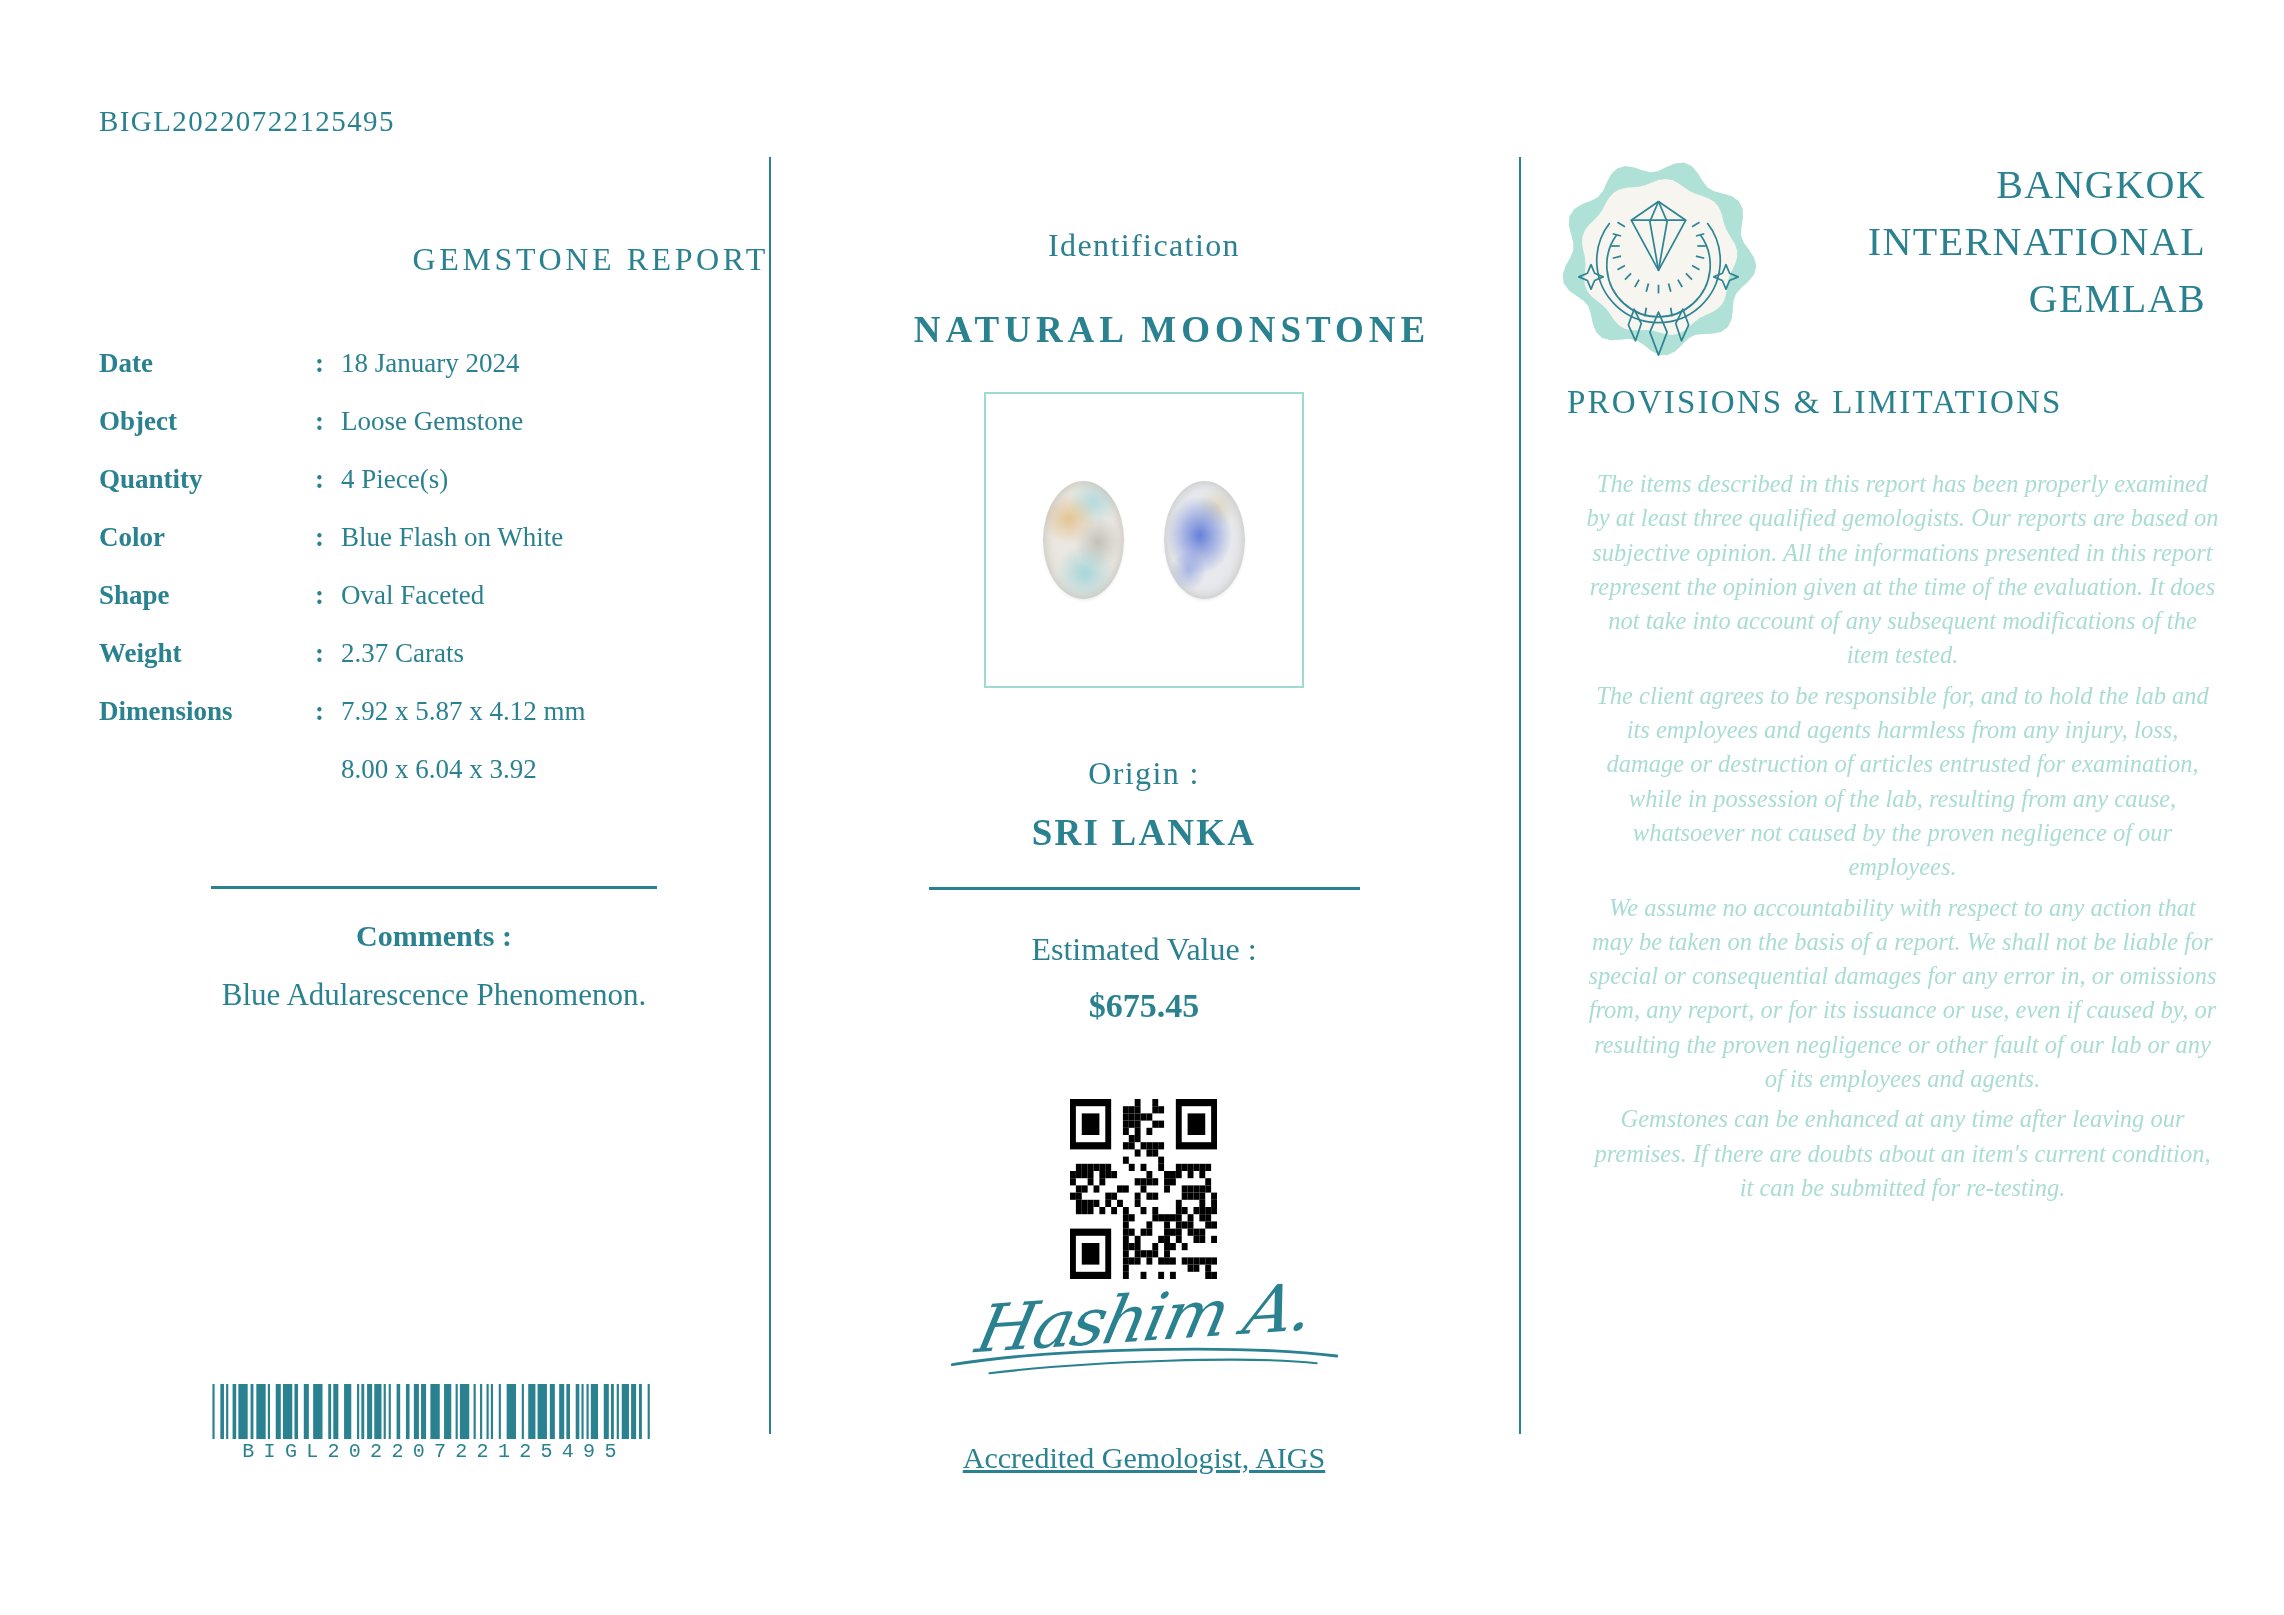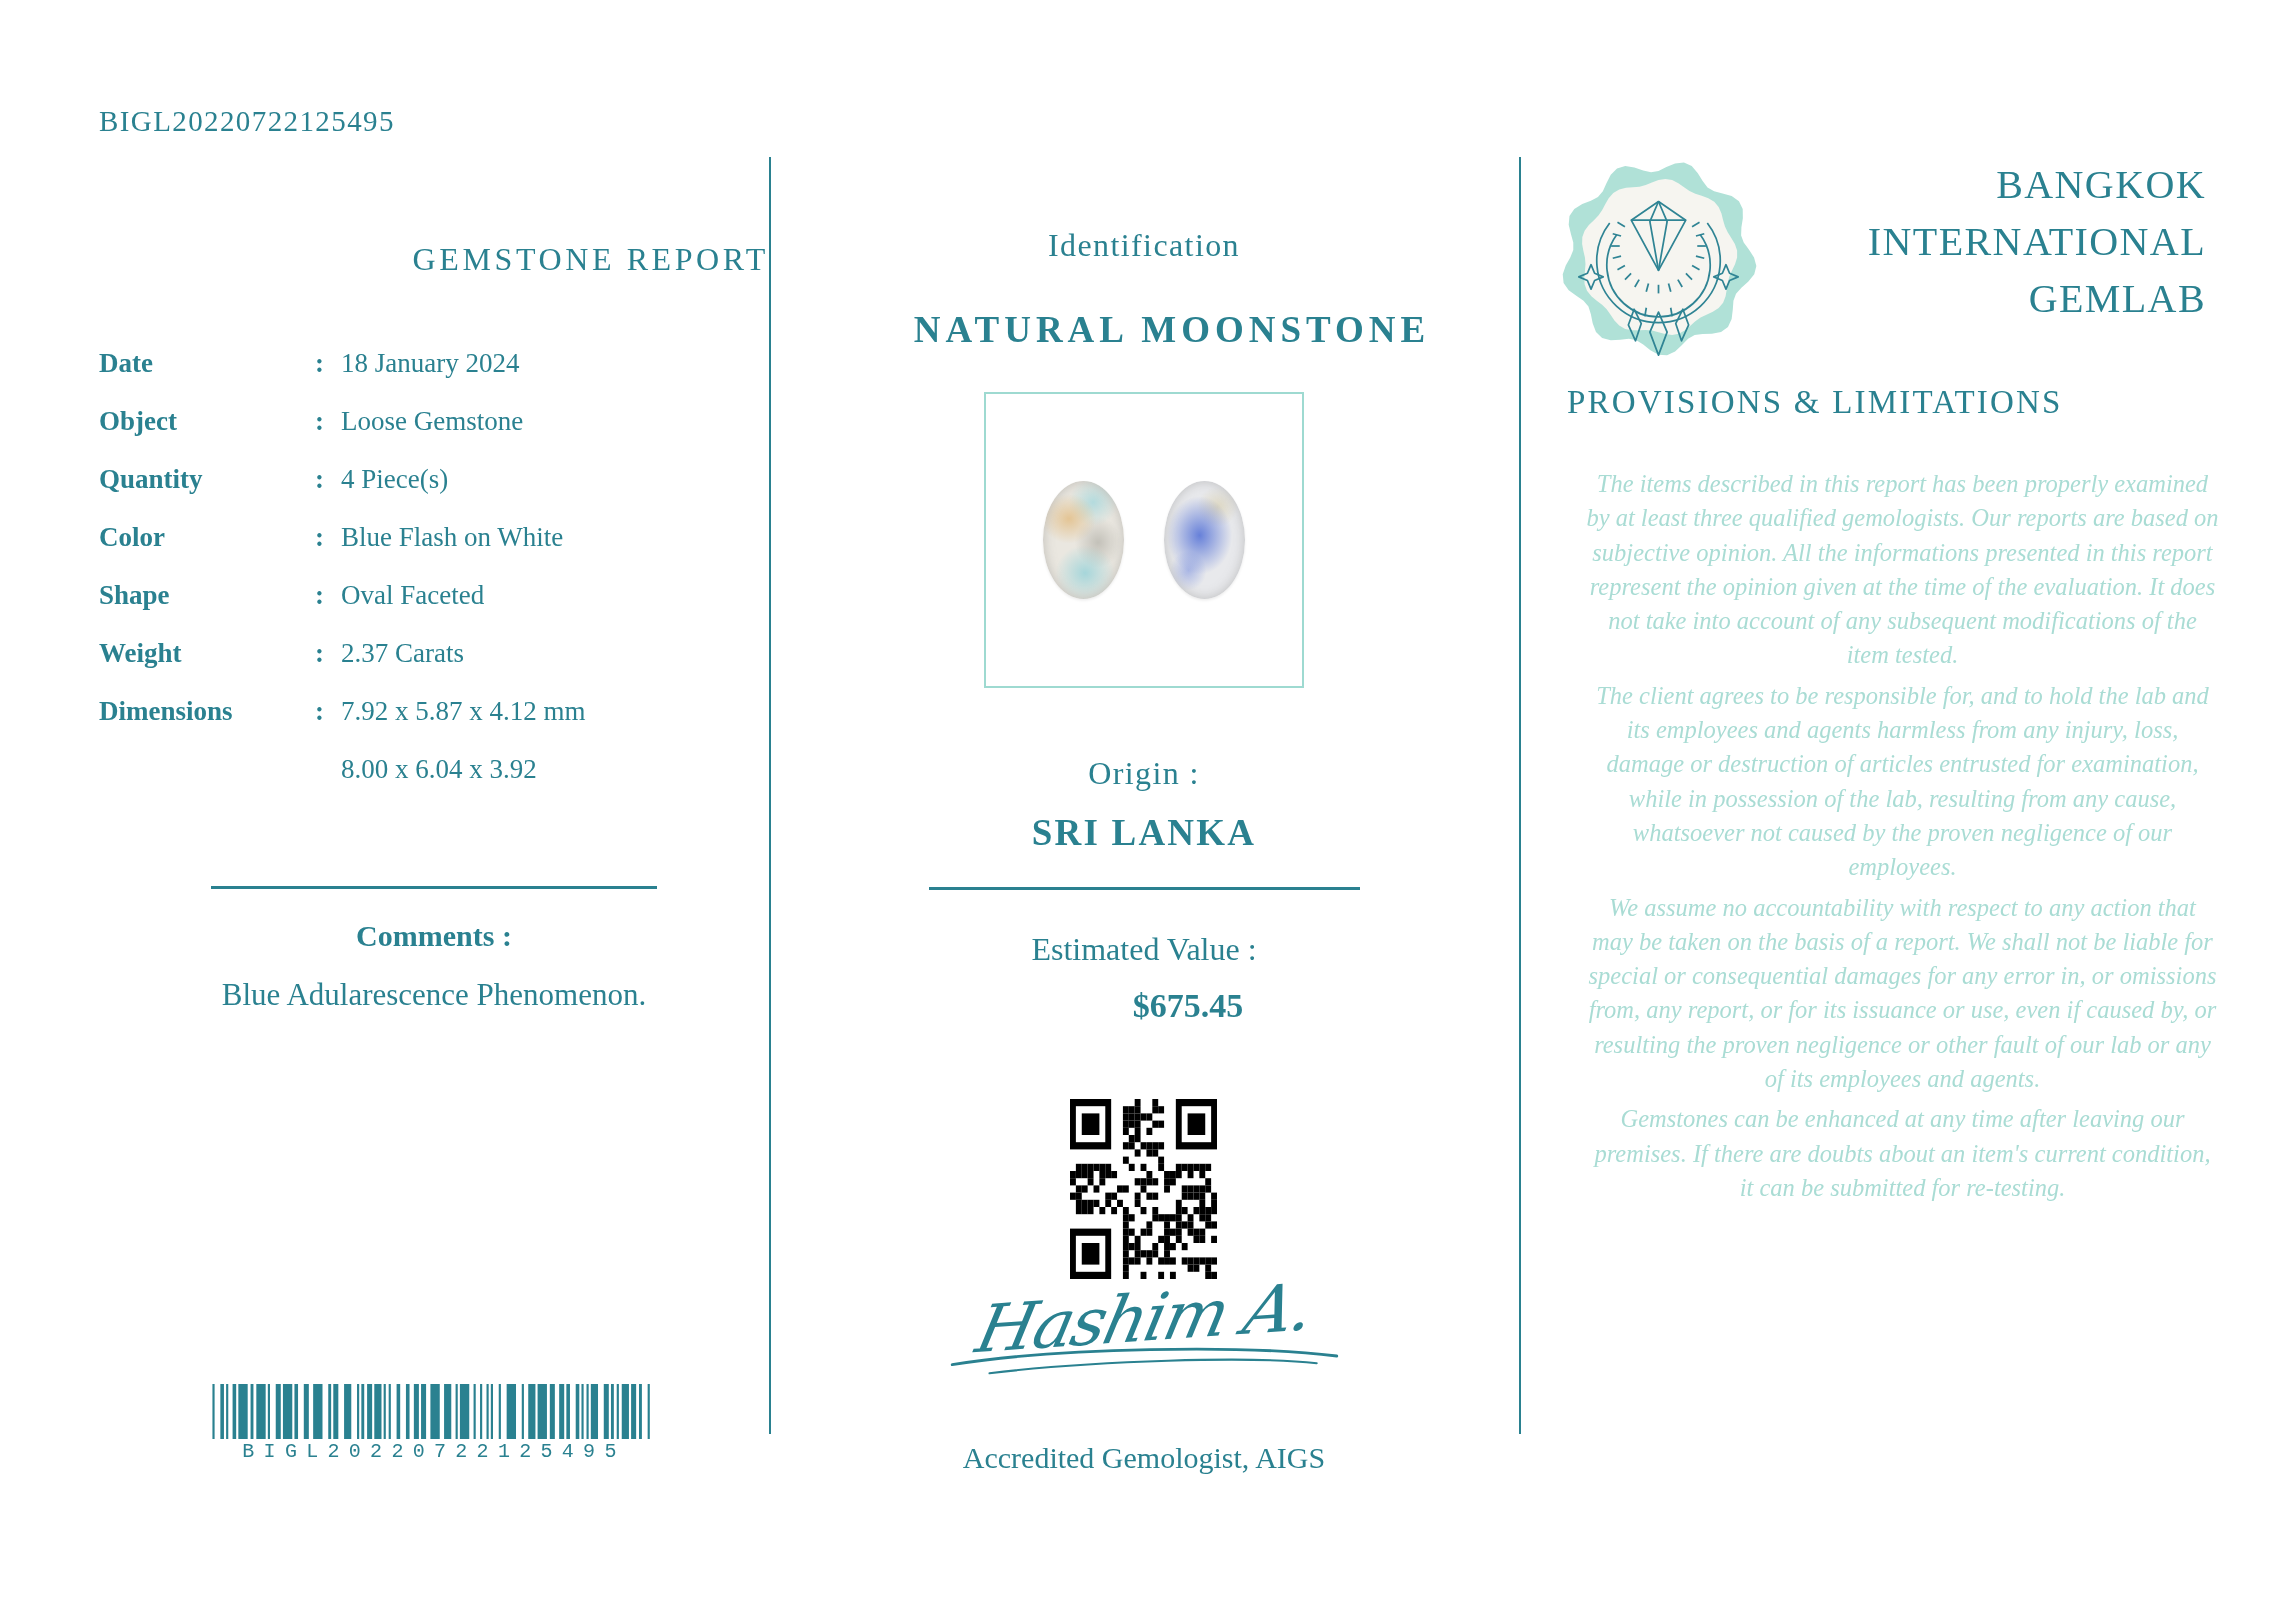--- a/index.html
+++ b/index.html
@@ -53,29 +53,29 @@
   .gem-right{background:
         radial-gradient(56% 46% at 44% 46%, rgba(80,110,214,.85), transparent 72%),
         radial-gradient(36% 24% at 66% 22%, rgba(212,200,158,.55), transparent 70%),
         radial-gradient(32% 24% at 30% 76%, rgba(120,142,222,.55), transparent 70%),
         #e8e9ec;}
   .origin-label{position:absolute;top:755px;width:100%;text-align:center;font-size:32px;letter-spacing:1.4px;}
   .origin-value{position:absolute;top:811px;width:100%;text-align:center;font-size:37px;
         font-weight:bold;letter-spacing:2.2px;}
   .rule-mid{top:887px;left:160px;width:431px;}
   .value-label{position:absolute;top:931px;width:100%;text-align:center;font-size:32px;}
-  .value-amount{position:absolute;top:987px;width:100%;text-align:center;font-size:34px;font-weight:bold;margin-left:44px;}
+  .value-amount{position:absolute;top:987px;width:100%;text-align:center;font-size:34px;font-weight:bold;}
   .qr-wrap{position:absolute;top:1099px;left:301px;width:147px;height:180px;}
   .qr-wrap svg{width:147px;height:180px;}
   .signature-wrap{position:absolute;top:1286px;width:100%;text-align:center;}
   .signature-name{display:inline-block;font-family:"DejaVu Serif",serif;font-style:italic;
         font-size:66px;color:#2a8190;transform:skewX(-16deg) rotate(-4deg);letter-spacing:-2.2px;
         font-weight:400;line-height:1;}
   .signature-swoosh{display:block;margin:-5.8px auto 0 auto;width:403px;height:33px;}
-  .accredited{position:absolute;top:1441px;width:100%;text-align:center;font-size:30px;}
+  .accredited{position:absolute;top:1441px;width:100%;text-align:center;font-size:30px;text-decoration:underline;}
 
   
   .col-right{position:absolute;left:1520px;top:0;width:764px;height:100%;}
   .lab-header{position:absolute;top:157px;left:38px;right:78px;display:flex;align-items:flex-start;gap:36px;}
   .logo{position:relative;width:201px;height:201px;flex:0 0 auto;}
   .logo svg{width:201px;height:201px;display:block;}
   .lab-name{flex:1;text-align:right;font-size:40px;line-height:1.42;letter-spacing:1.4px;}
   .provisions-heading{position:absolute;top:384px;left:47px;right:78px;text-align:left;
         font-size:33px;letter-spacing:2.2px;}
   .provisions{position:absolute;top:467px;left:66px;width:633px;display:flex;

